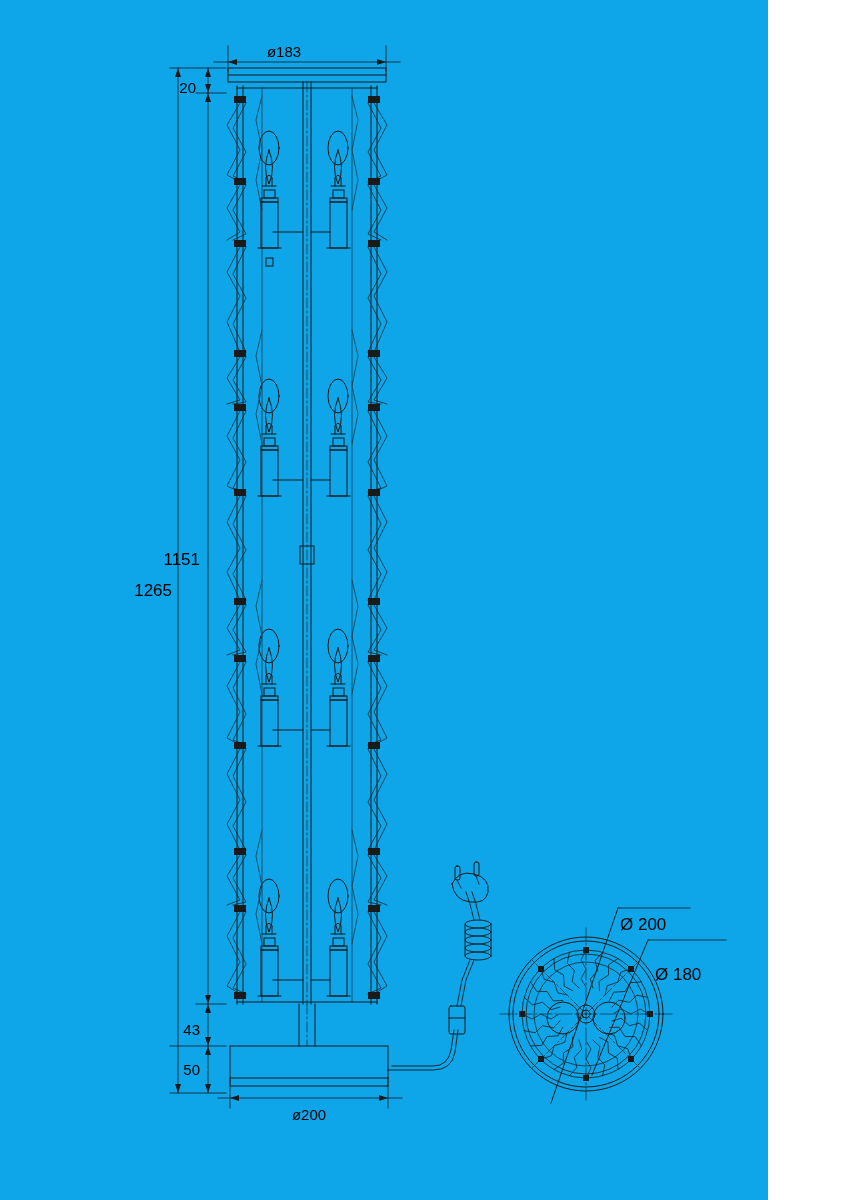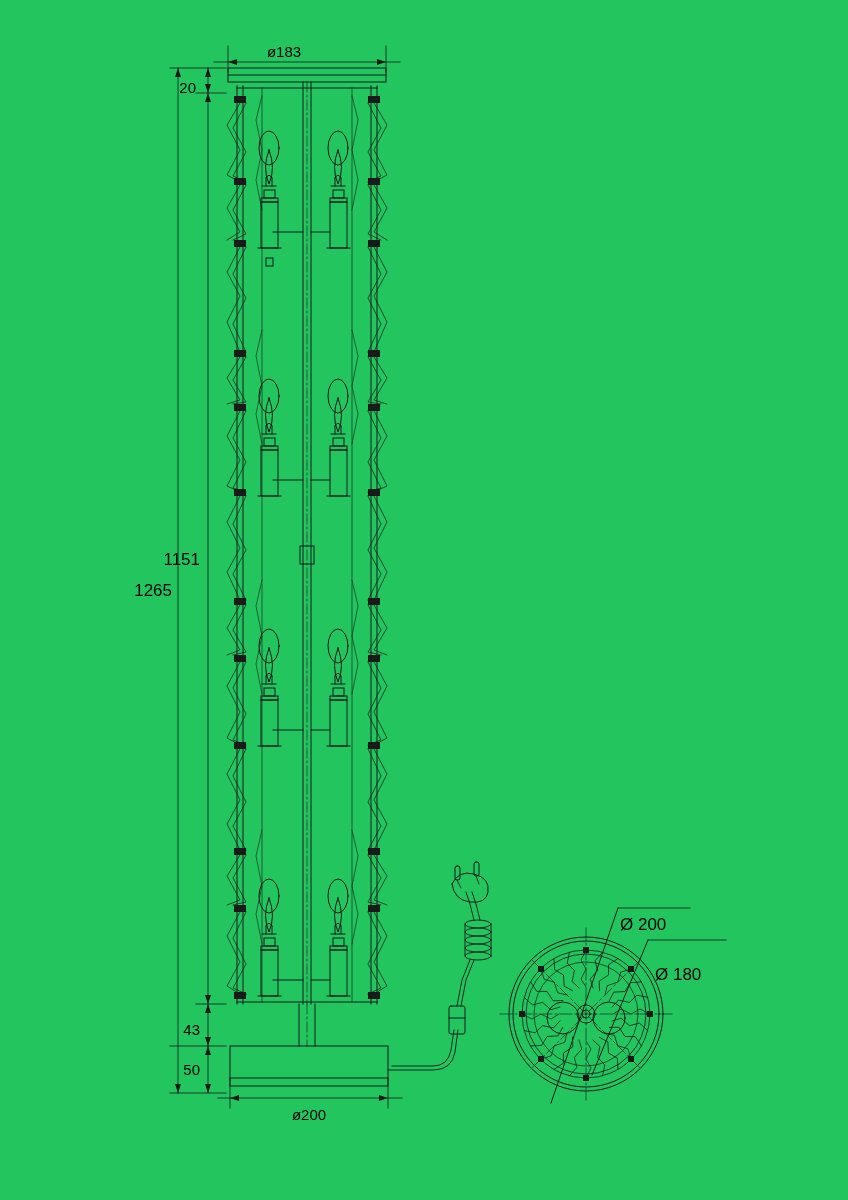--- a/index.html
+++ b/index.html
@@ -9,23 +9,23 @@
   }
   body {
     width: 848px;
     height: 1200px;
     font-family: "Liberation Sans", sans-serif;
     color: #000000;
     overflow: hidden;
   }
   #sheet {
     position: relative;
-    width: 848px;
+    width: 768px;
     height: 1200px;
-    background: #22c55e;
+    background: #0ea5e9;
   }
   #drawing {
     position: absolute;
     left: 0;
     top: 0;
   }
   .dim-text {
     font-family: "Liberation Sans", sans-serif;
     font-size: 15px;
     fill: #000000;

